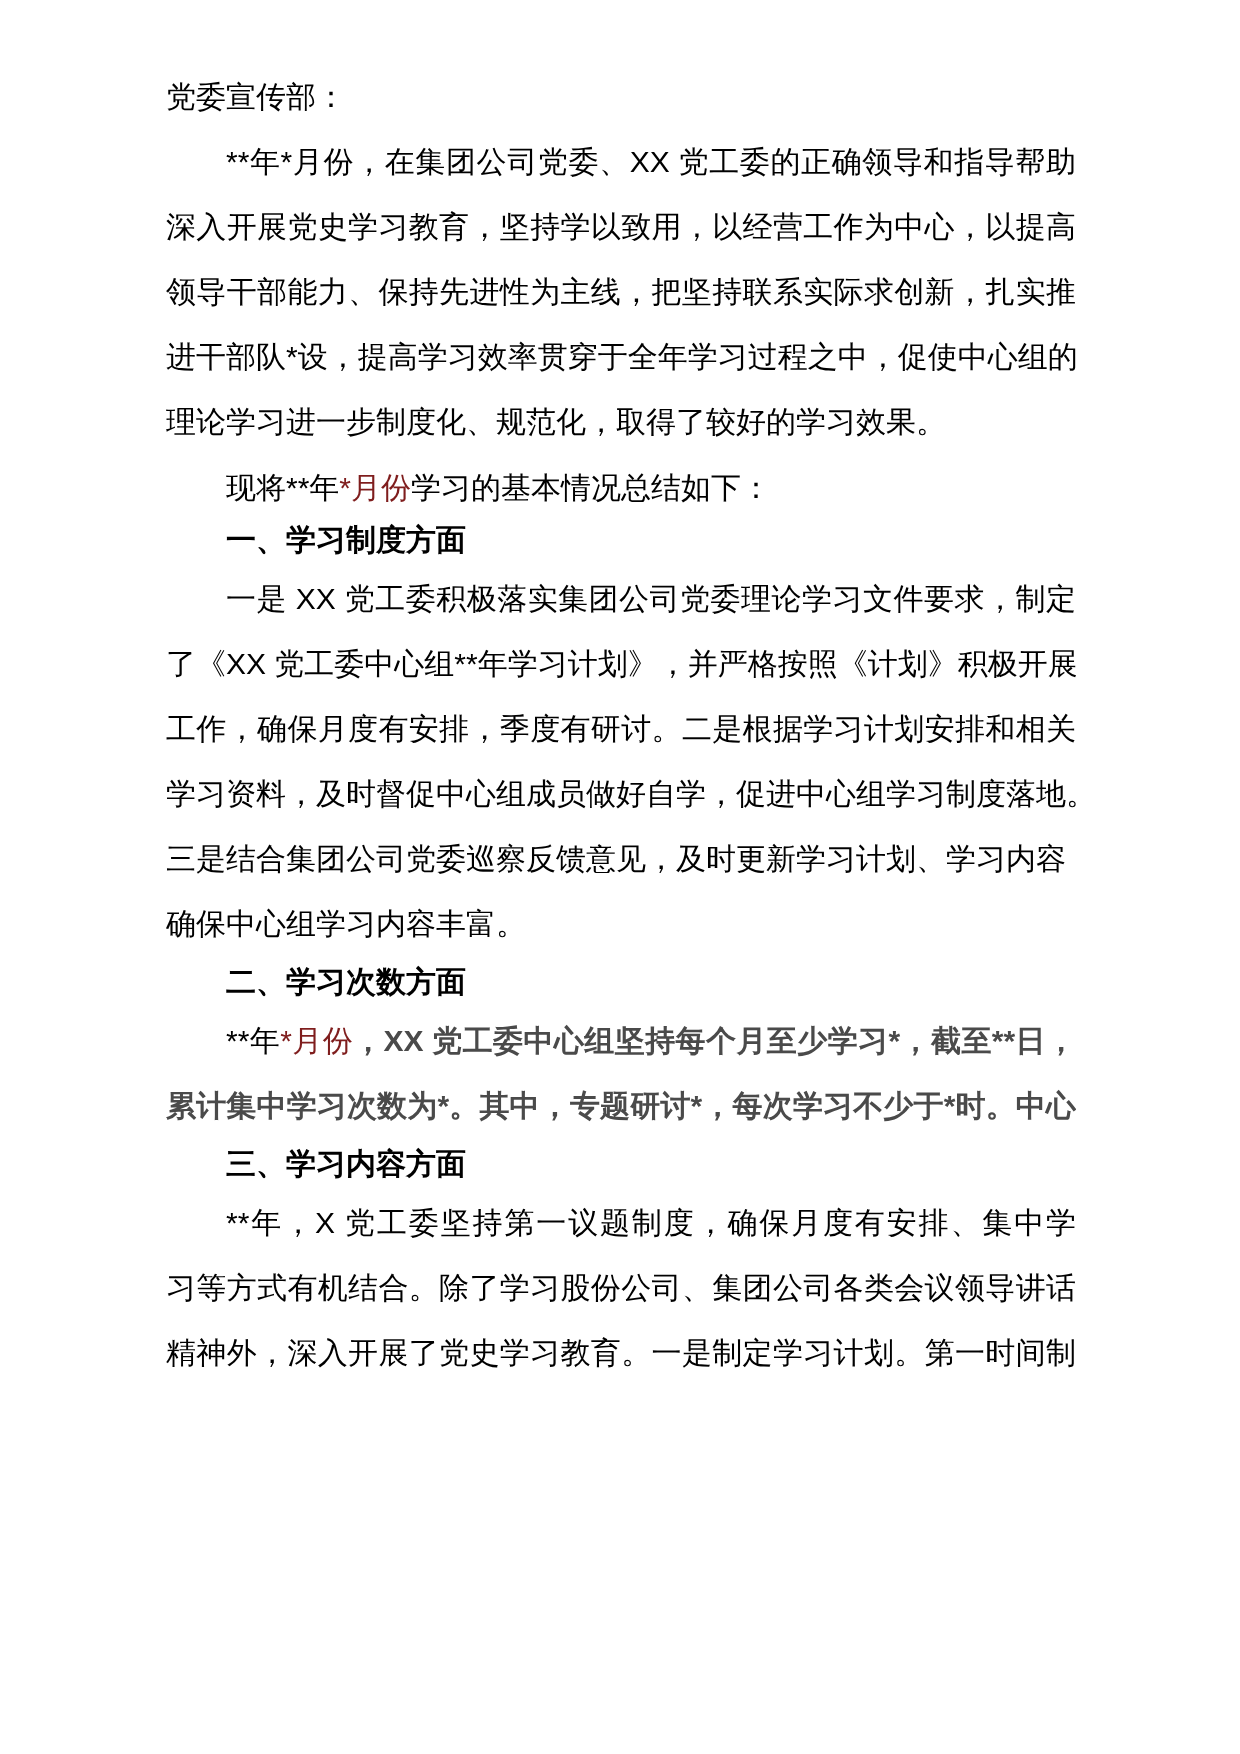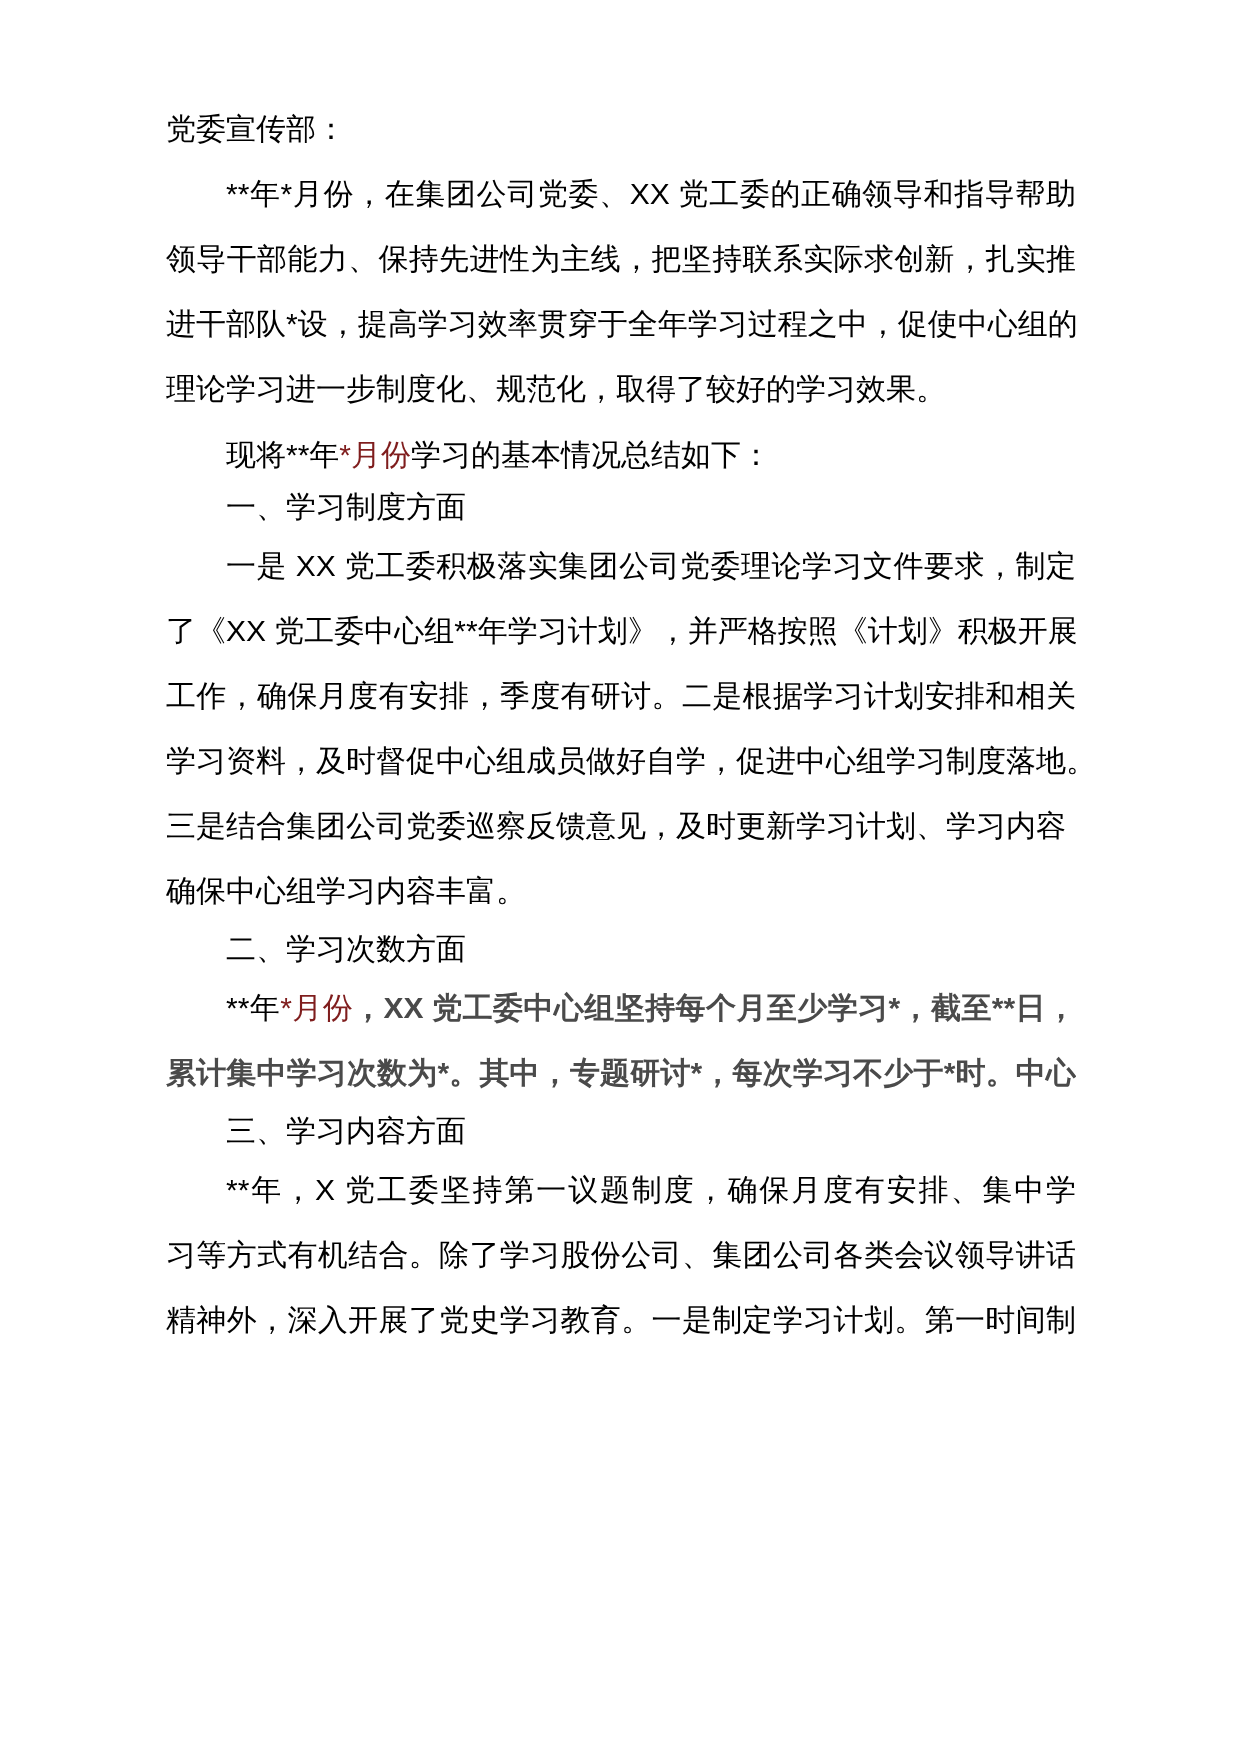--- a/index.html
+++ b/index.html
@@ -6,50 +6,51 @@
   body { background: #ffffff; }
   .page {
     position: relative;
     width: 1240px;
     height: 1754px;
     background: #ffffff;
     overflow: hidden;
     font-family: "Liberation Sans", "DejaVu Sans", sans-serif;
   }
   .doc {
-    padding: 96px 164px 0 166px;
+    padding: 64px 164px 0 166px;
     color: #000000;
   }
   .line {
     font-size: 30px;
     line-height: 65px;
     color: #000000;
     text-align: justify;
     text-align-last: left;
     white-space: nowrap;
     overflow: hidden;
   }
   .j   { text-align-last: justify; }   
   .tight { line-height: 52px; }        
   .ind { padding-left: 60px; }         
   .mt8 { margin-top: 8px; }
-  .h   { font-weight: 400; }           
+  .h   { font-weight: 700; }           
   .b   { font-weight: 400; }           
   .gray  { color: #4a4a4a; font-weight: bold; }           
   .lgray { color: #7f1d1d; }           
 </style>
 </head>
 <body>
 
 <div class="page">
   <div class="doc">
 
     <div class="line"><span>党委宣传部：</span></div>
 
     <div class="line ind j"><span>**年*月份，在集团公司党委、XX 党工委的正确领导和指导帮助</span></div>
+    <div class="line j"><span>深入开展党史学习教育，坚持学以致用，以经营工作为中心，以提高</span></div>
     <div class="line j"><span>领导干部能力、保持先进性为主线，把坚持联系实际求创新，扎实推</span></div>
     <div class="line j"><span>进干部队*设，提高学习效率贯穿于全年学习过程之中，促使中心组的</span></div>
     <div class="line"><span>理论学习进一步制度化、规范化，取得了较好的学习效果。</span></div>
 
     <div class="line ind tight mt8"><span>现将**年</span><span class="lgray">*月份</span><span>学习的基本情况总结如下：</span></div>
 
     <div class="line ind tight h"><span>一、学习制度方面</span></div>
 
     <div class="line ind j"><span class="b">一是 XX</span><span> 党工委积极落实集团公司党委理论学习文件要求，制定</span></div>
     <div class="line j"><span>了《XX 党工委中心组**年学习计划》，并严格按照《计划》积极开展</span></div>

